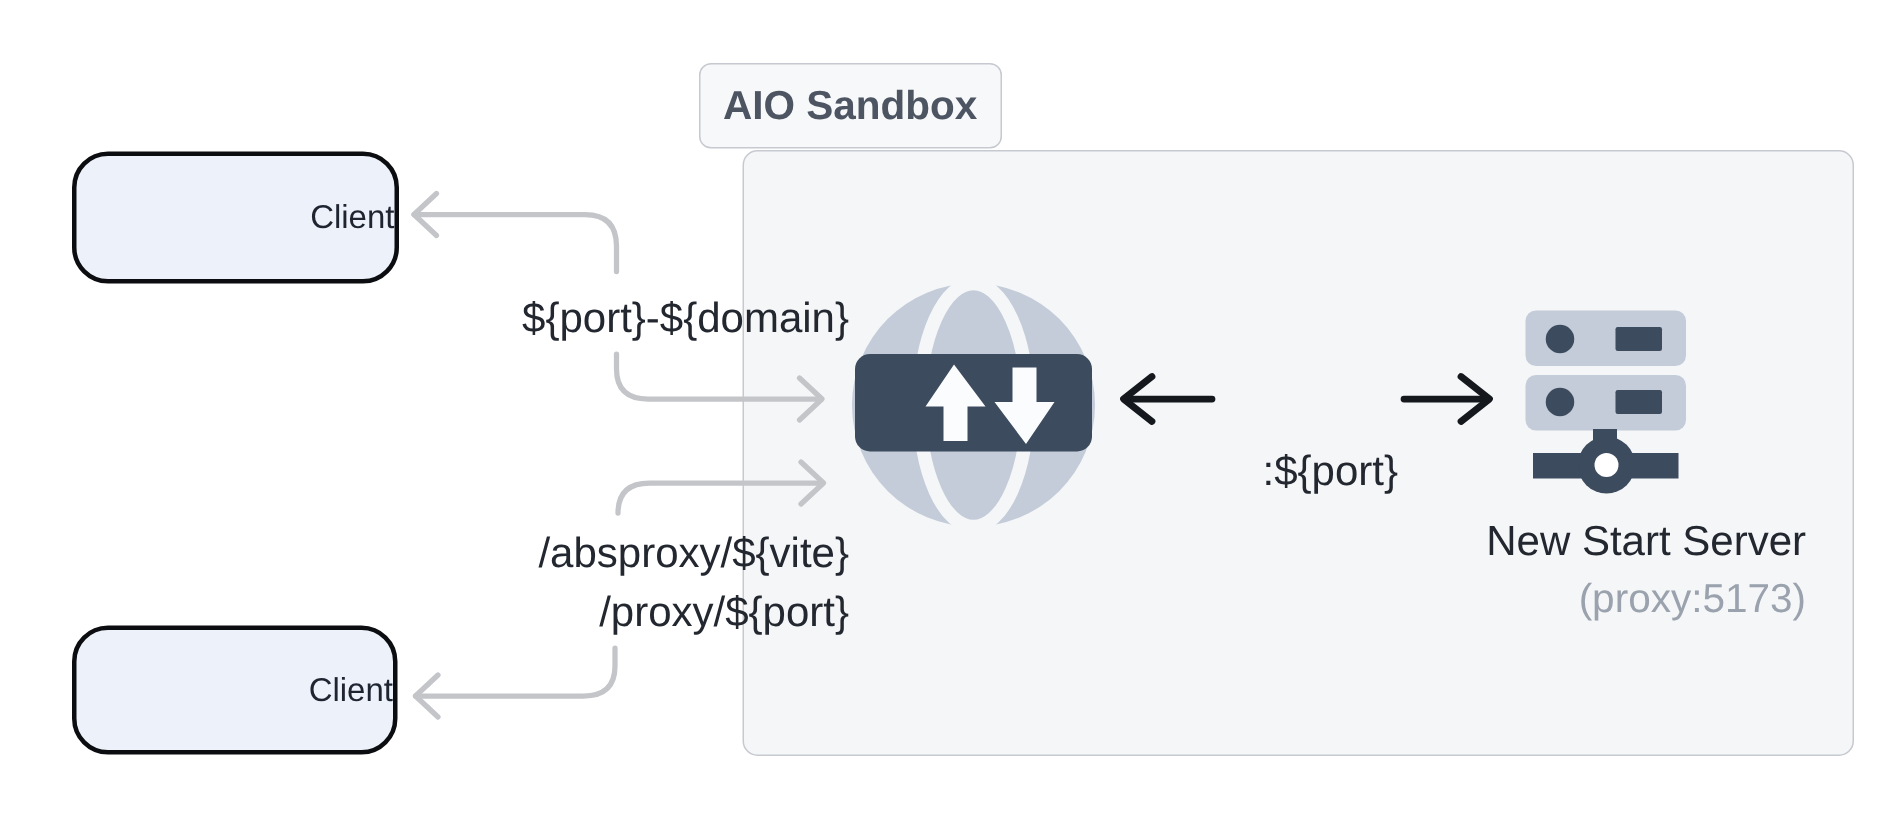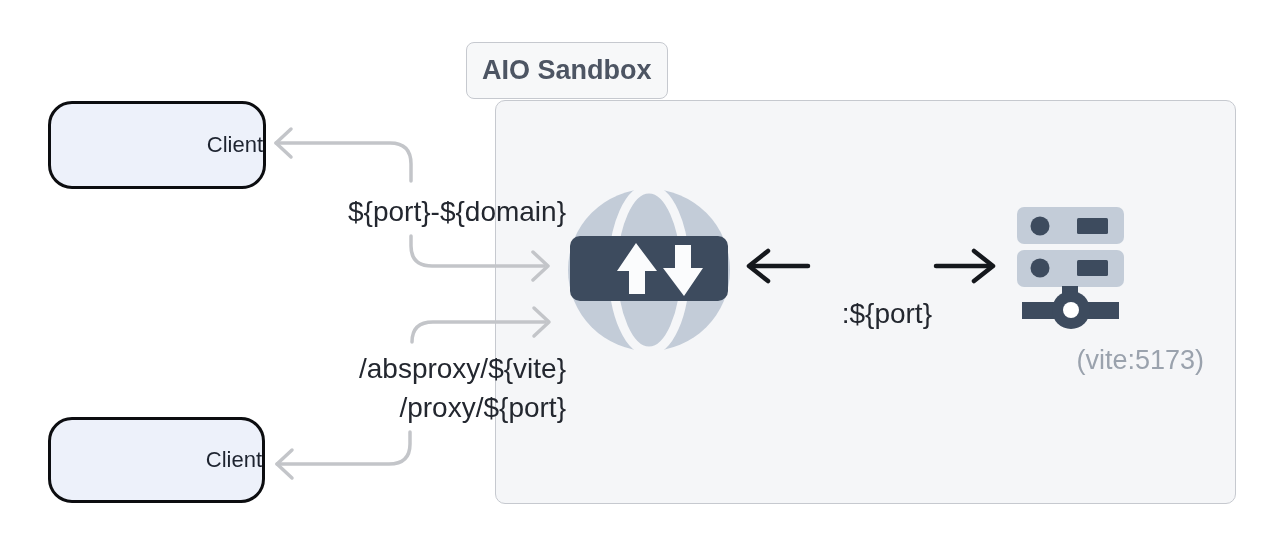--- a/index.html
+++ b/index.html
@@ -123,16 +123,17 @@
 
   <div class="lbl lbl-paths">
     <div>/absproxy/${vite}</div>
     <div>/proxy/${port}</div>
   </div>
 
   <div class="lbl lbl-port">:${port}</div>
 
 
   <div class="lbl server-caption">
-    <div class="sub">(vite:5173)</div>
+    <div>New Start Server</div>
+    <div class="sub">(proxy:5173)</div>
   </div>
 
 </div>
 
 </body></html>

